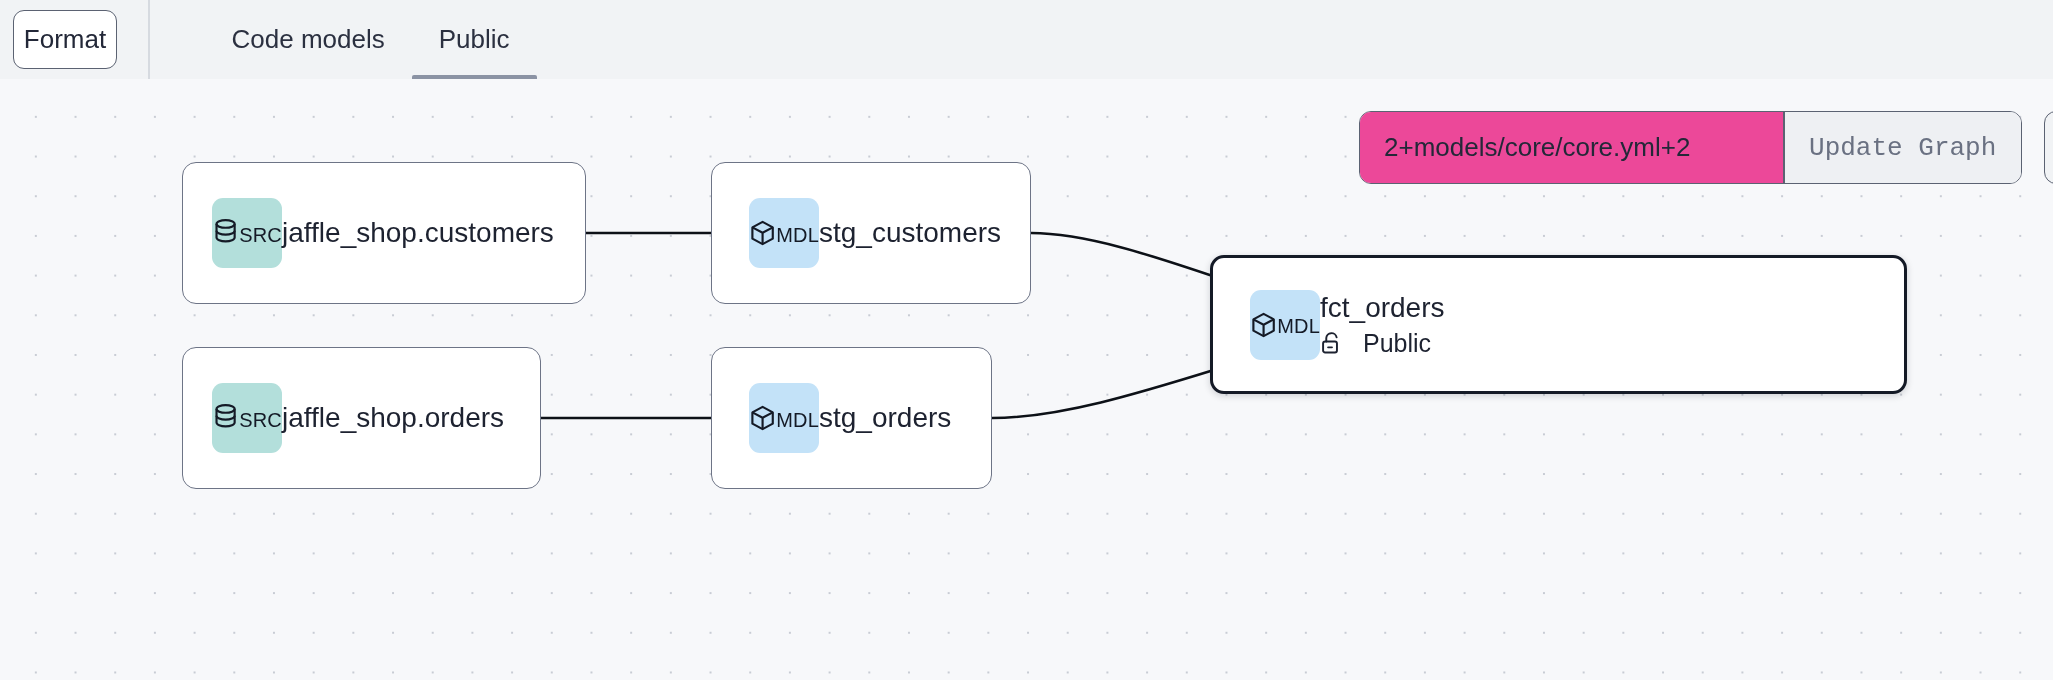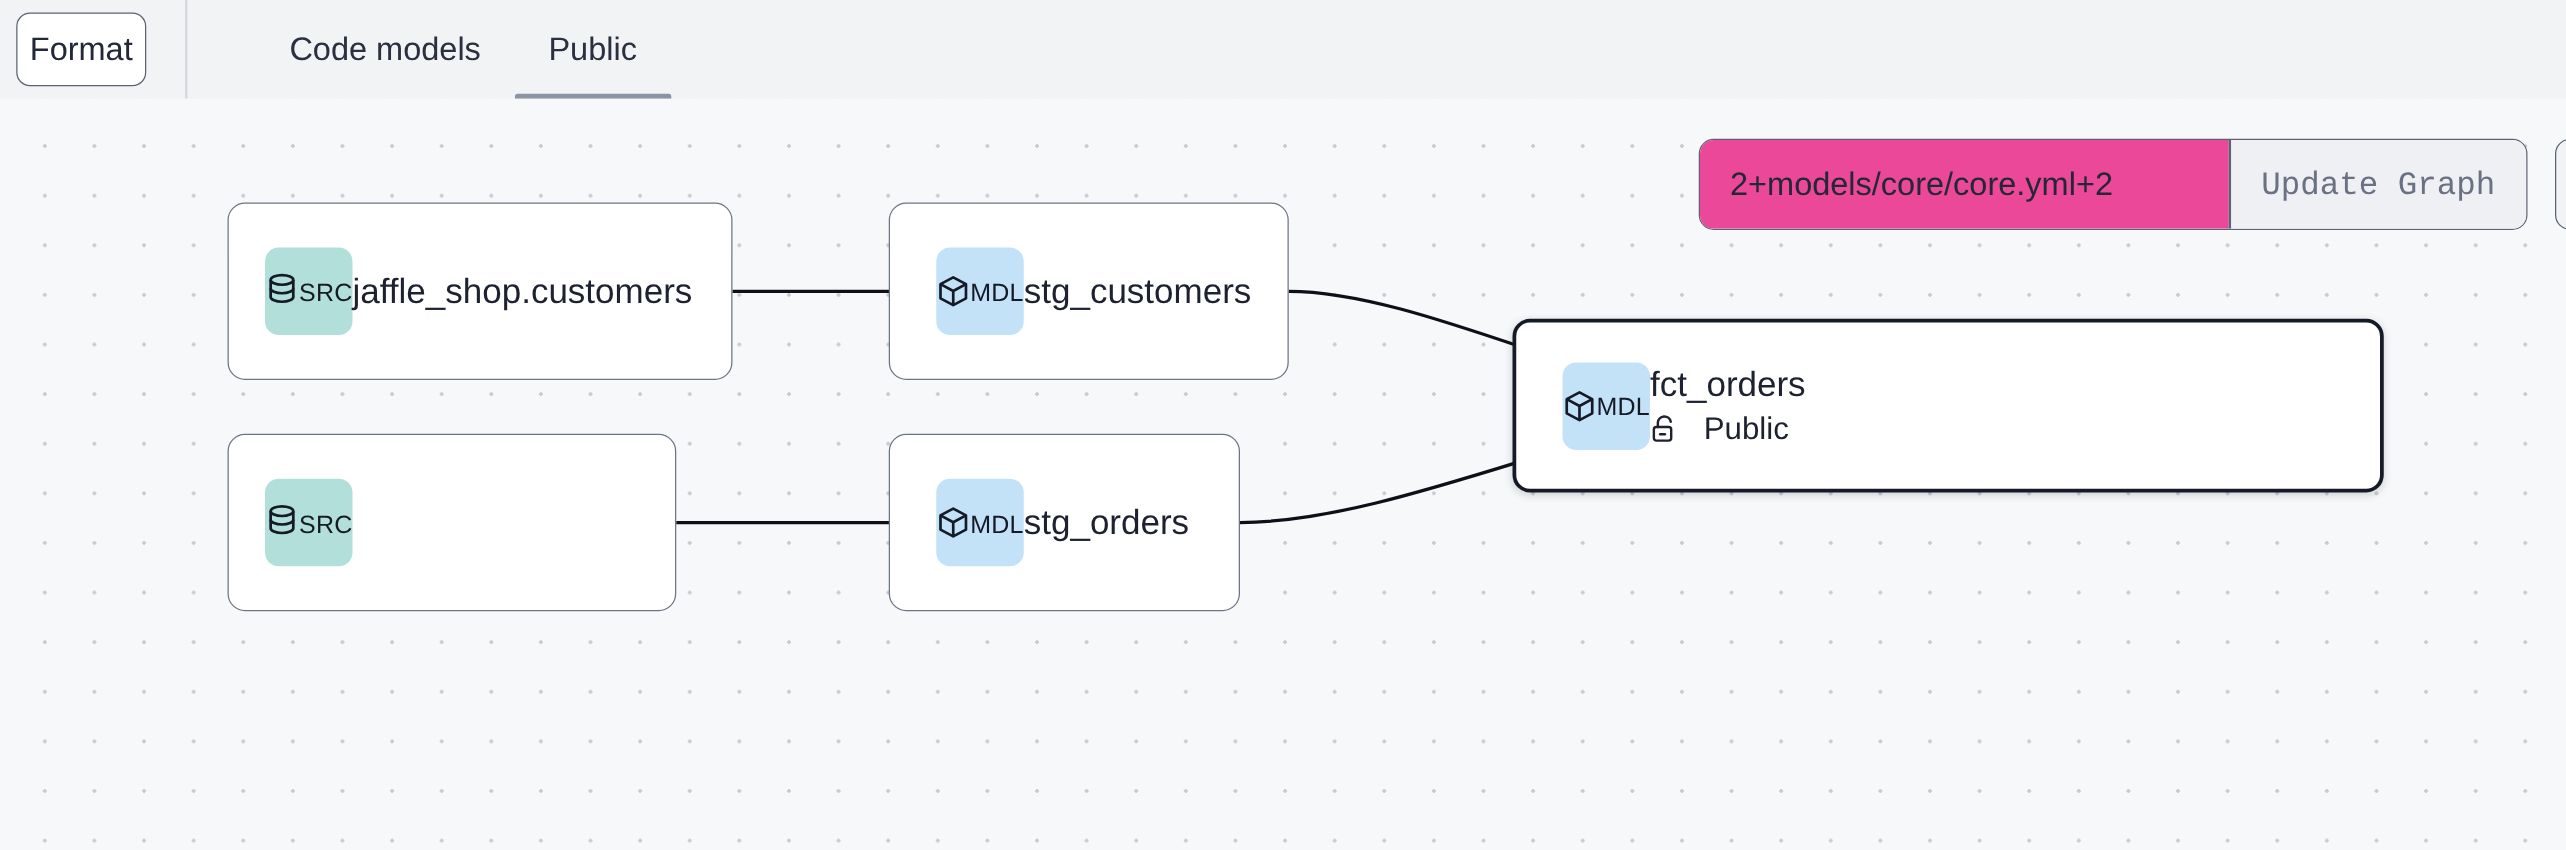--- a/index.html
+++ b/index.html
@@ -245,20 +245,23 @@
 
   <div class="node" style="left:182px; top:268px; width:359px; height:142px;">
     <div class="badge src">
       <svg width="30" height="32" viewBox="0 0 24 26">
         <ellipse cx="12" cy="5" rx="8" ry="3.4" fill="none" stroke="#141a26" stroke-width="1.9"></ellipse>
         <path d="M4 5 v12 c0 1.9 3.6 3.4 8 3.4 s8 -1.5 8 -3.4 V5" fill="none" stroke="#141a26" stroke-width="1.9"></path>
         <path d="M4 11 c0 1.9 3.6 3.4 8 3.4 s8 -1.5 8 -3.4" fill="none" stroke="#141a26" stroke-width="1.9"></path>
       </svg>
       <span class="badge-text">SRC</span>
     </div>
+    <div class="node-body">
+      <div class="node-title">jaffle_shop.orders</div>
+    </div>
   </div>
 
   <div class="node" style="left:711px; top:268px; width:281px; height:142px;">
     <div class="badge mdl">
       <svg width="30" height="30" viewBox="0 0 24 24">
         <path d="M12 2.2 L21 7 v10 L12 21.8 L3 17 V7 Z" fill="none" stroke="#141a26" stroke-width="1.9" stroke-linejoin="round"></path>
         <path d="M3 7 L12 11.8 L21 7 M12 11.8 V21.8" fill="none" stroke="#141a26" stroke-width="1.9" stroke-linejoin="round"></path>
       </svg>
       <span class="badge-text">MDL</span>
     </div>

